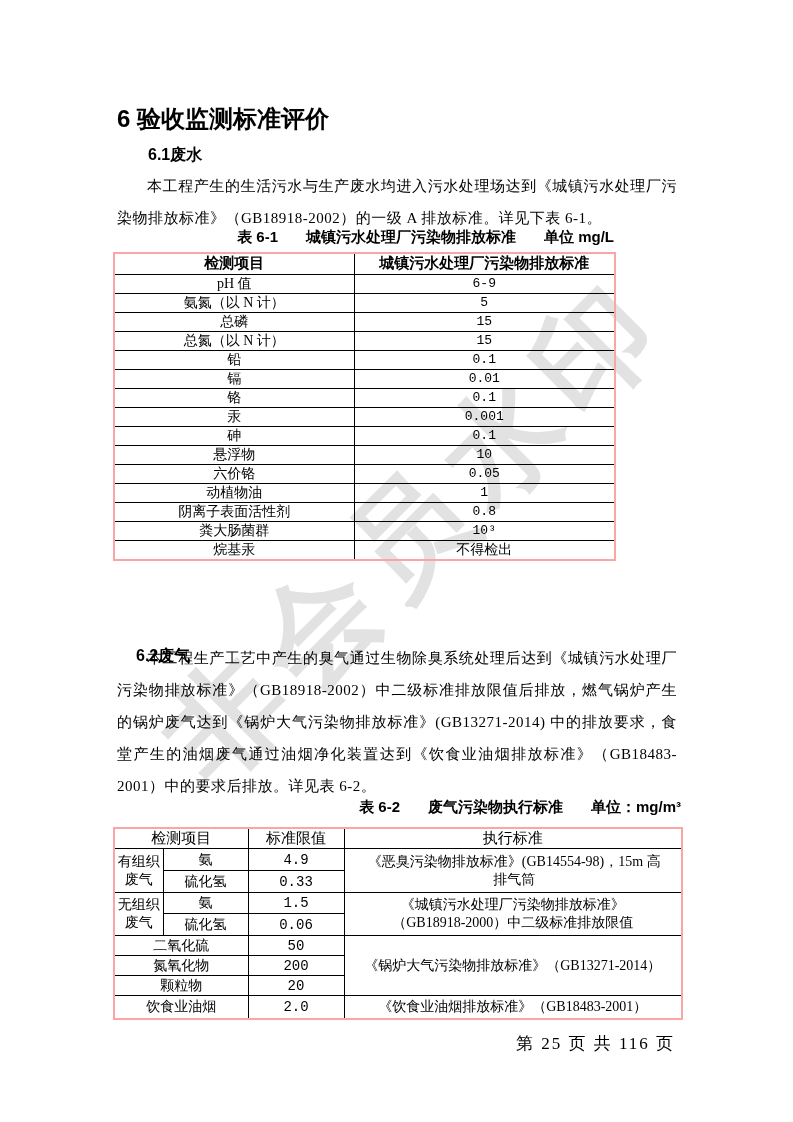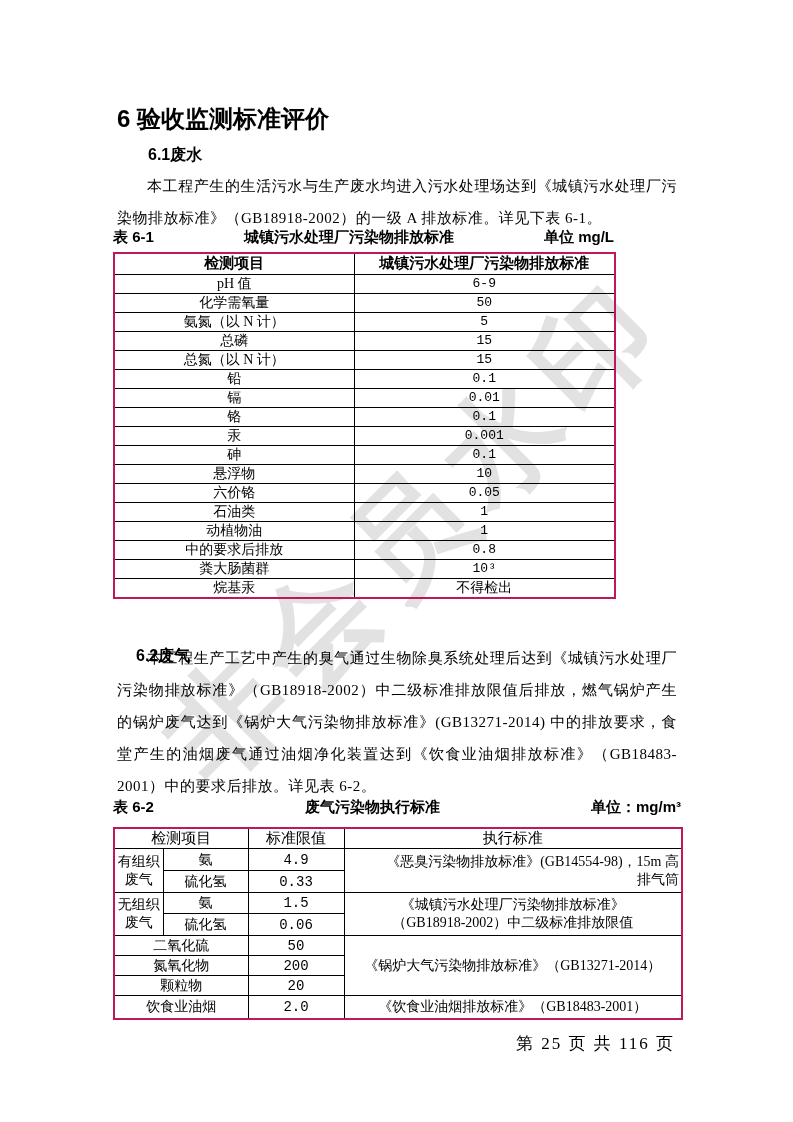--- a/index.html
+++ b/index.html
@@ -14,39 +14,39 @@
   .doc-title{position:absolute;left:117px;top:103px;font-size:24px;font-weight:bold;
        font-family:"Liberation Sans","DejaVu Sans",sans-serif}
   .sub-heading{position:absolute;font-size:16px;font-weight:bold;
        font-family:"Liberation Sans","DejaVu Sans",sans-serif}
   .sh1{left:148px;top:145px}
   .sh2{left:136px;top:646px}
   .para{position:absolute;left:117px;width:560px;font-size:15px;line-height:32px;
        text-align:justify;text-indent:2em;letter-spacing:.5px}
   .p1{top:170px}
   .p2{top:642px}
-  .cap{position:absolute;display:flex;justify-content:space-between;gap:28px;
+  .cap{position:absolute;display:flex;justify-content:flex-end;gap:28px;
        font-weight:bold;font-size:15px;
        font-family:"Liberation Sans","DejaVu Sans",sans-serif}
   .cap1{left:113px;top:228px;width:501px}
   .cap2{left:113px;top:798px;width:568px}
   table{position:absolute;border-collapse:collapse;table-layout:fixed;
-       border:2px solid #be185d}
+       border:2px solid #fca5a5}
   td,th{border:1px solid #000;text-align:center;font-size:14px;padding:0 2px;
        overflow:hidden;font-weight:normal}
   .t1{left:113px;top:252px;width:501px}
   .t1 th{height:21px;font-size:15px;font-weight:bold;
        font-family:"Liberation Sans","DejaVu Sans",sans-serif}
   .t1 td{height:19px;line-height:18px}
   .t2{left:113px;top:827px;width:568px}
   .t2 th{height:20px;font-size:15px}
   .t2 td{font-size:14px}
   .mono{font-family:"Liberation Mono","DejaVu Sans Mono",monospace;font-size:13px}
   .pre{white-space:pre-line}
-  .left{text-align:right;padding-left:5px}
+  .left{text-align:center;padding-left:5px}
   .rh22{height:22px}.rh21{height:21px}.rh20{height:20px}.rh23{height:23px}
   .footer{position:absolute;top:1032px;right:118px;font-size:17px;letter-spacing:2px}
 </style>
 </head>
 <body>
 
 <div class="watermark">非会员水印</div>
 
 <div class="layer">
 
@@ -70,24 +70,20 @@
     <tbody>
         <tr>
       <th>检测项目</th>
       <th>城镇污水处理厂污染物排放标准</th>
     </tr>
     <tr>
           <td>pH 值</td>
           <td class="mono">6-9</td>
         </tr>
     <tr>
-          <td>化学需氧量</td>
-          <td class="mono">50</td>
-        </tr>
-    <tr>
           <td>氨氮（以 N 计）</td>
           <td class="mono">5</td>
         </tr>
     <tr>
           <td>总磷</td>
           <td class="mono">15</td>
         </tr>
     <tr>
           <td>总氮（以 N 计）</td>
           <td class="mono">15</td>
@@ -114,29 +110,25 @@
         </tr>
     <tr>
           <td>悬浮物</td>
           <td class="mono">10</td>
         </tr>
     <tr>
           <td>六价铬</td>
           <td class="mono">0.05</td>
         </tr>
     <tr>
-          <td>石油类</td>
-          <td class="mono">1</td>
-        </tr>
-    <tr>
           <td>动植物油</td>
           <td class="mono">1</td>
         </tr>
     <tr>
-          <td>中的要求后排放</td>
+          <td>阴离子表面活性剂</td>
           <td class="mono">0.8</td>
         </tr>
     <tr>
           <td>粪大肠菌群</td>
           <td class="mono">10³</td>
         </tr>
     <tr>
           <td>烷基汞</td>
           <td>不得检出</td>
         </tr>
@@ -177,21 +169,21 @@
     <tr class="rh22">
       <td>硫化氢</td>
       <td class="mono">0.33</td>
     </tr>
     <tr class="rh21">
       <td rowspan="2" class="pre">无组织
 废气</td>
       <td>氨</td>
       <td class="mono">1.5</td>
       <td rowspan="2" class="pre">《城镇污水处理厂污染物排放标准》
-（GB18918-2002）中二级标准排放限值</td>
+（GB18918-2000）中二级标准排放限值</td>
     </tr>
     <tr class="rh22">
       <td>硫化氢</td>
       <td class="mono">0.06</td>
     </tr>
     <tr class="rh20">
       <td colspan="2">二氧化硫</td>
       <td class="mono">50</td>
       <td rowspan="3">《锅炉大气污染物排放标准》（GB13271-2014）</td>
     </tr>

